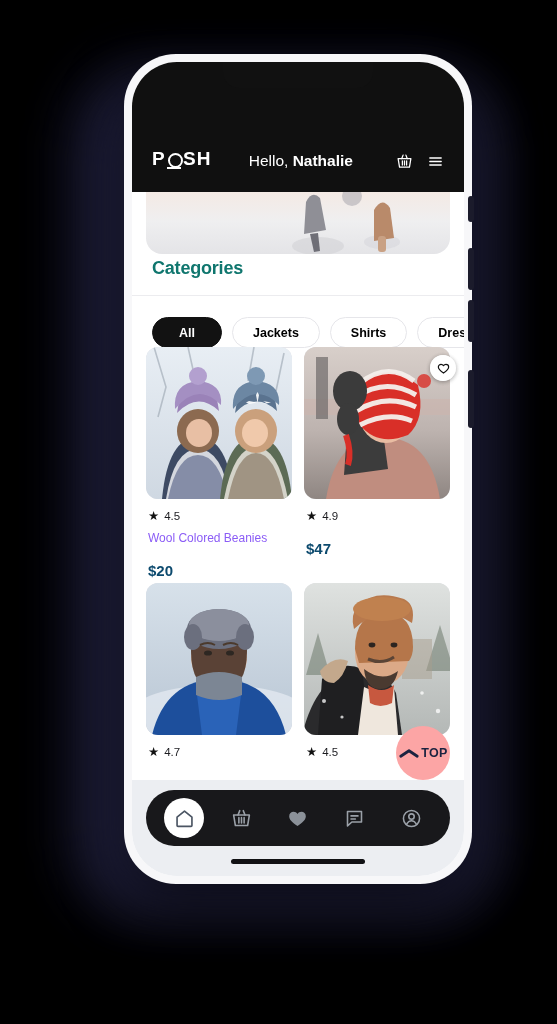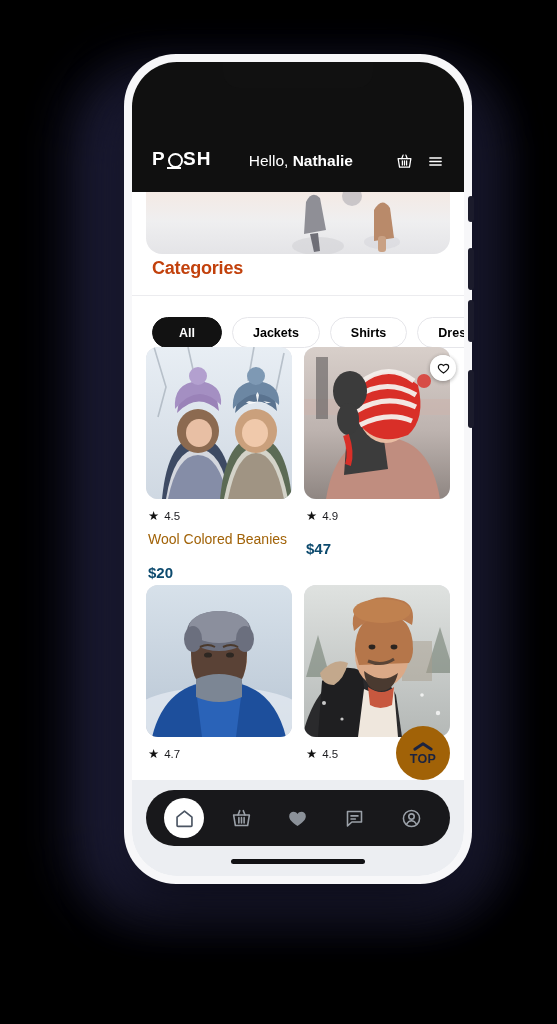--- a/index.html
+++ b/index.html
@@ -181,21 +181,21 @@
   
   #cat-section {
     position: absolute;
     left: 0;
     top: 196px;
     width: 100%;
   }
   #cat-title {
     font-size: 18px;
     font-weight: bold;
-    color: #c2410c;
+    color: #0f766e;
     padding: 0 20px 16px 20px;
     letter-spacing: -0.2px;
   }
   #cat-divider {
     height: 1px;
     background: #ececef;
     width: 100%;
   }
 
   
@@ -271,41 +271,41 @@
     align-items: center;
     gap: 5px;
     padding: 11px 0 0 2px;
     font-size: 11.5px;
     color: #1c1c20;
   }
   .rating .star { color: #111111; font-size: 12.5px; line-height: 1; }
 
   .card-name {
     padding: 8px 0 0 2px;
-    font-size: 14px;
-    color: #a16207;
+    font-size: 12px;
+    color: #8b5cf6;
   }
   .card-price {
     padding: 17px 0 0 2px;
     font-size: 15px;
     font-weight: bold;
     color: #0c4a6e;
   }
 
   
   #top-btn {
     position: absolute;
     right: 14px;
     bottom: 96px;
     width: 54px;
     height: 54px;
     border-radius: 50%;
-    background: #a16207;
-    display: flex;
-    flex-direction: column;
+    background: #fca5a5;
+    display: flex;
+    flex-direction: row;
     align-items: center;
     justify-content: center;
     gap: 1px;
     z-index: 34;
   }
   #top-btn .chev { display: block; width: 22px; height: 11px; }
   #top-btn .top-label {
     font-size: 12.5px;
     font-weight: bold;
     color: #1b2340;

